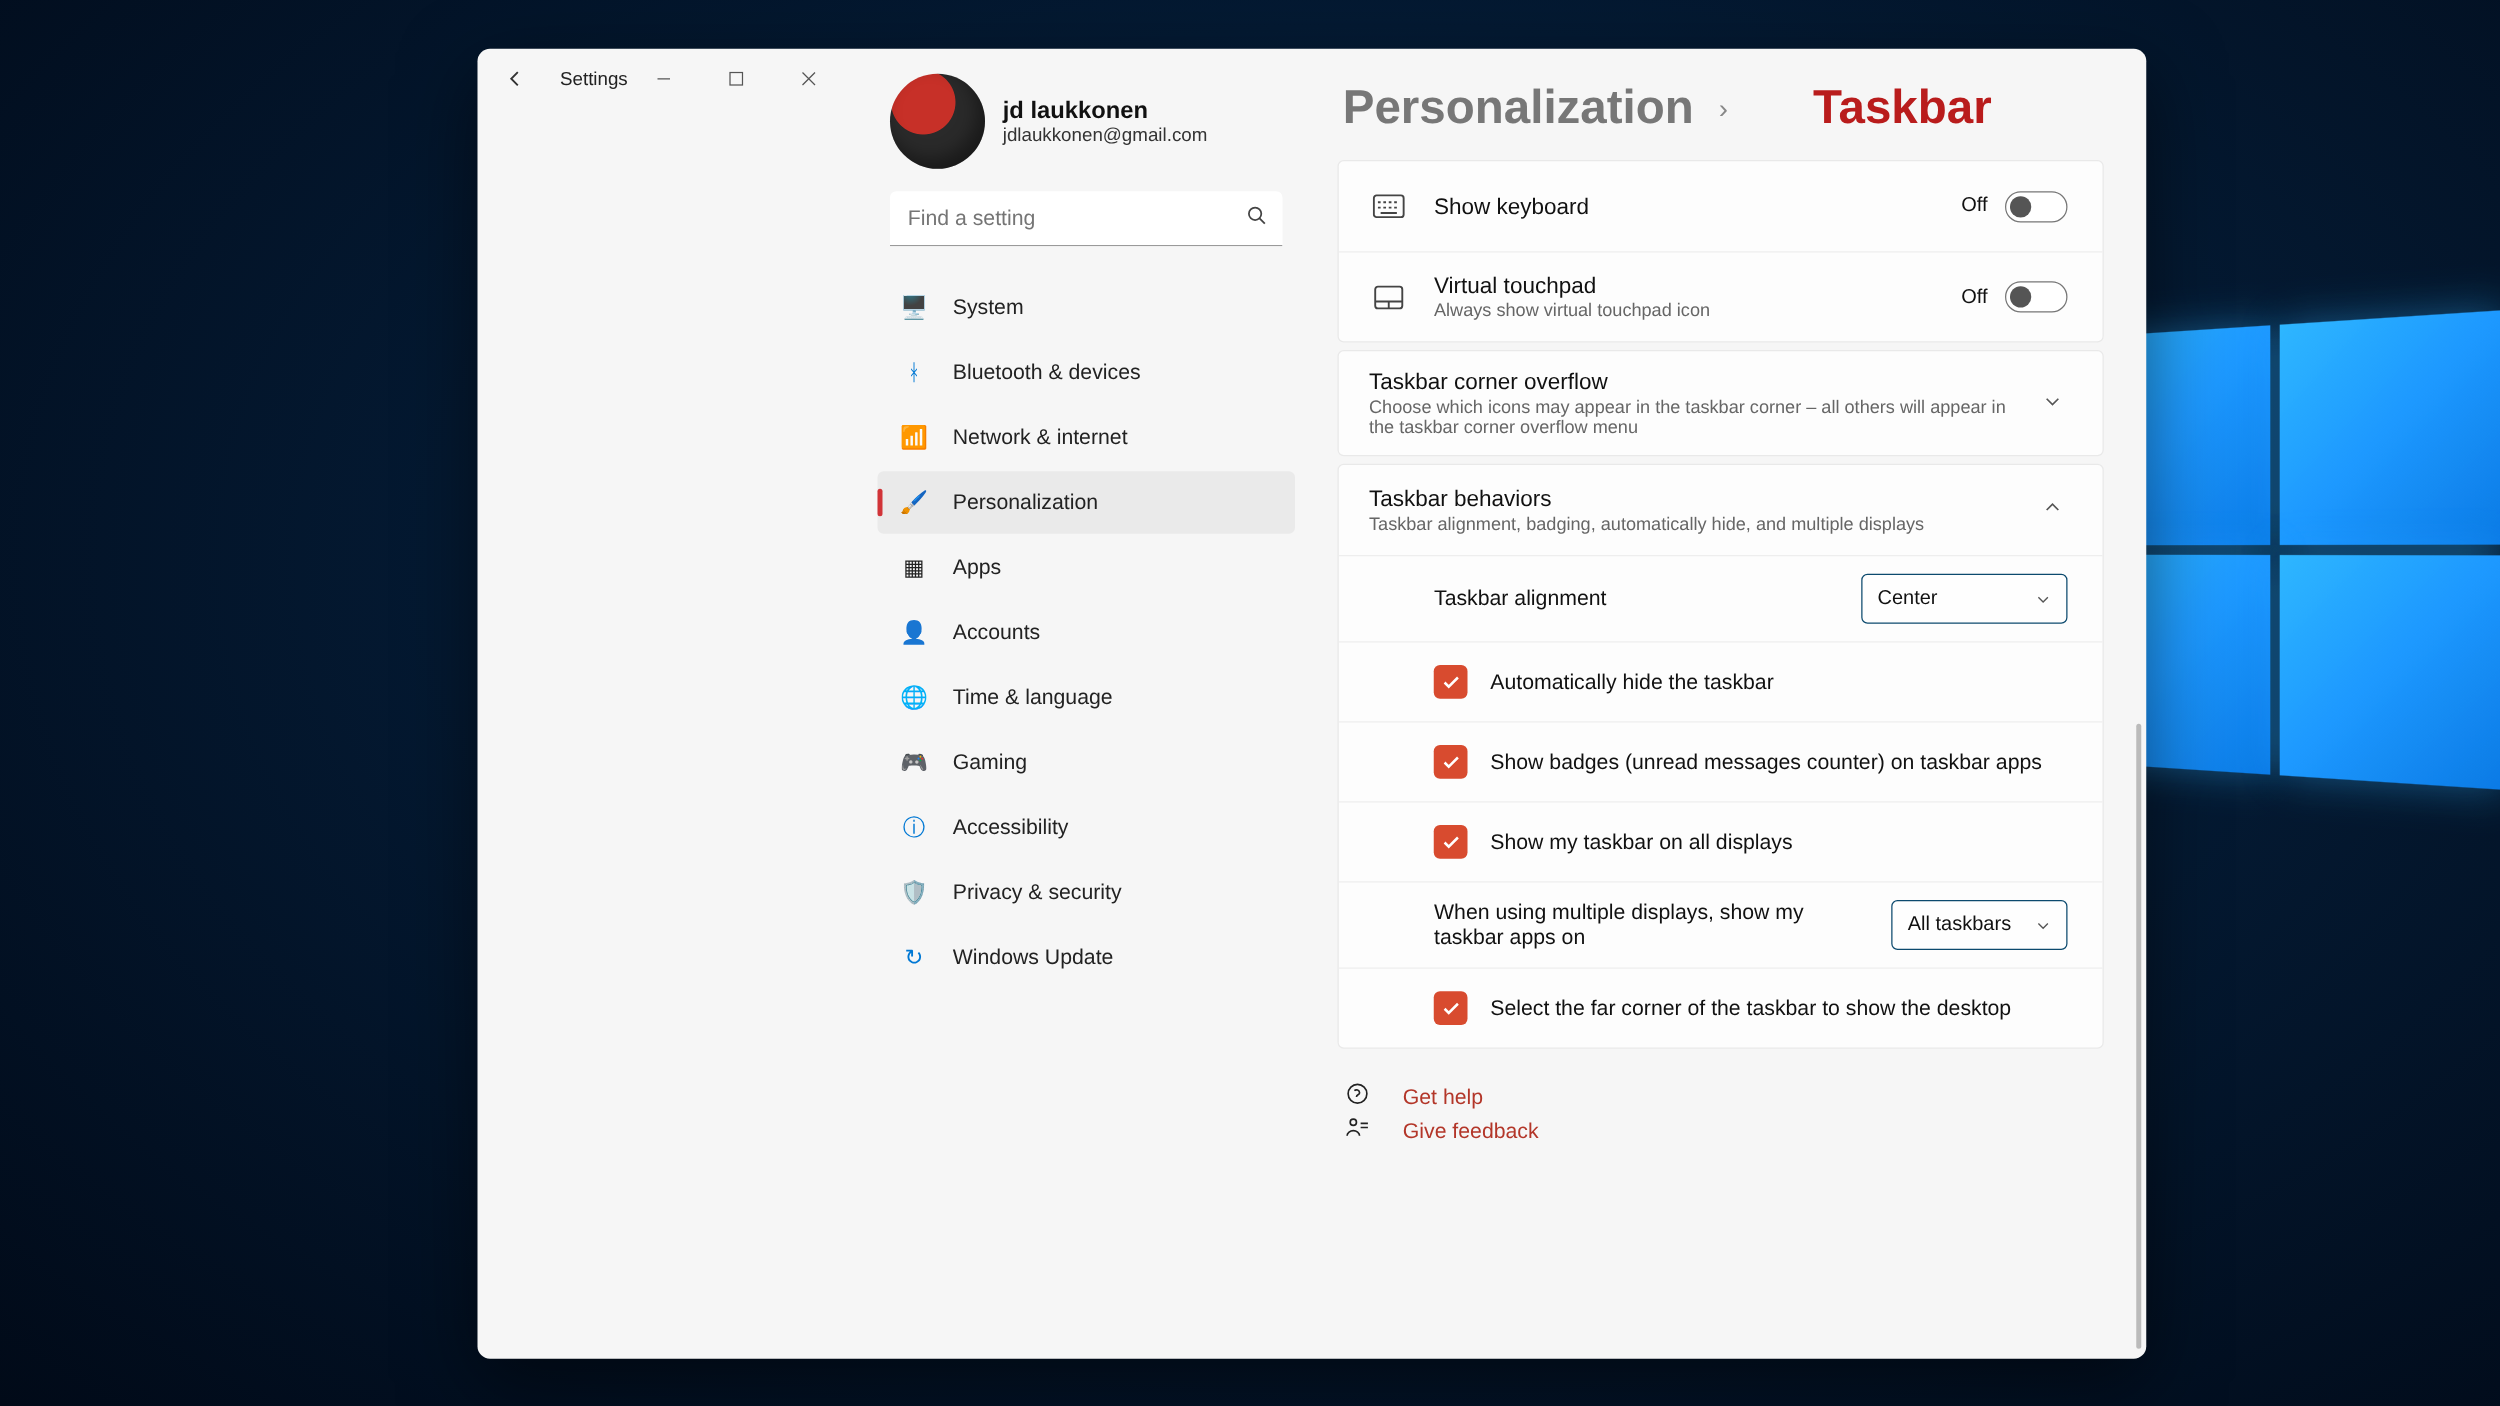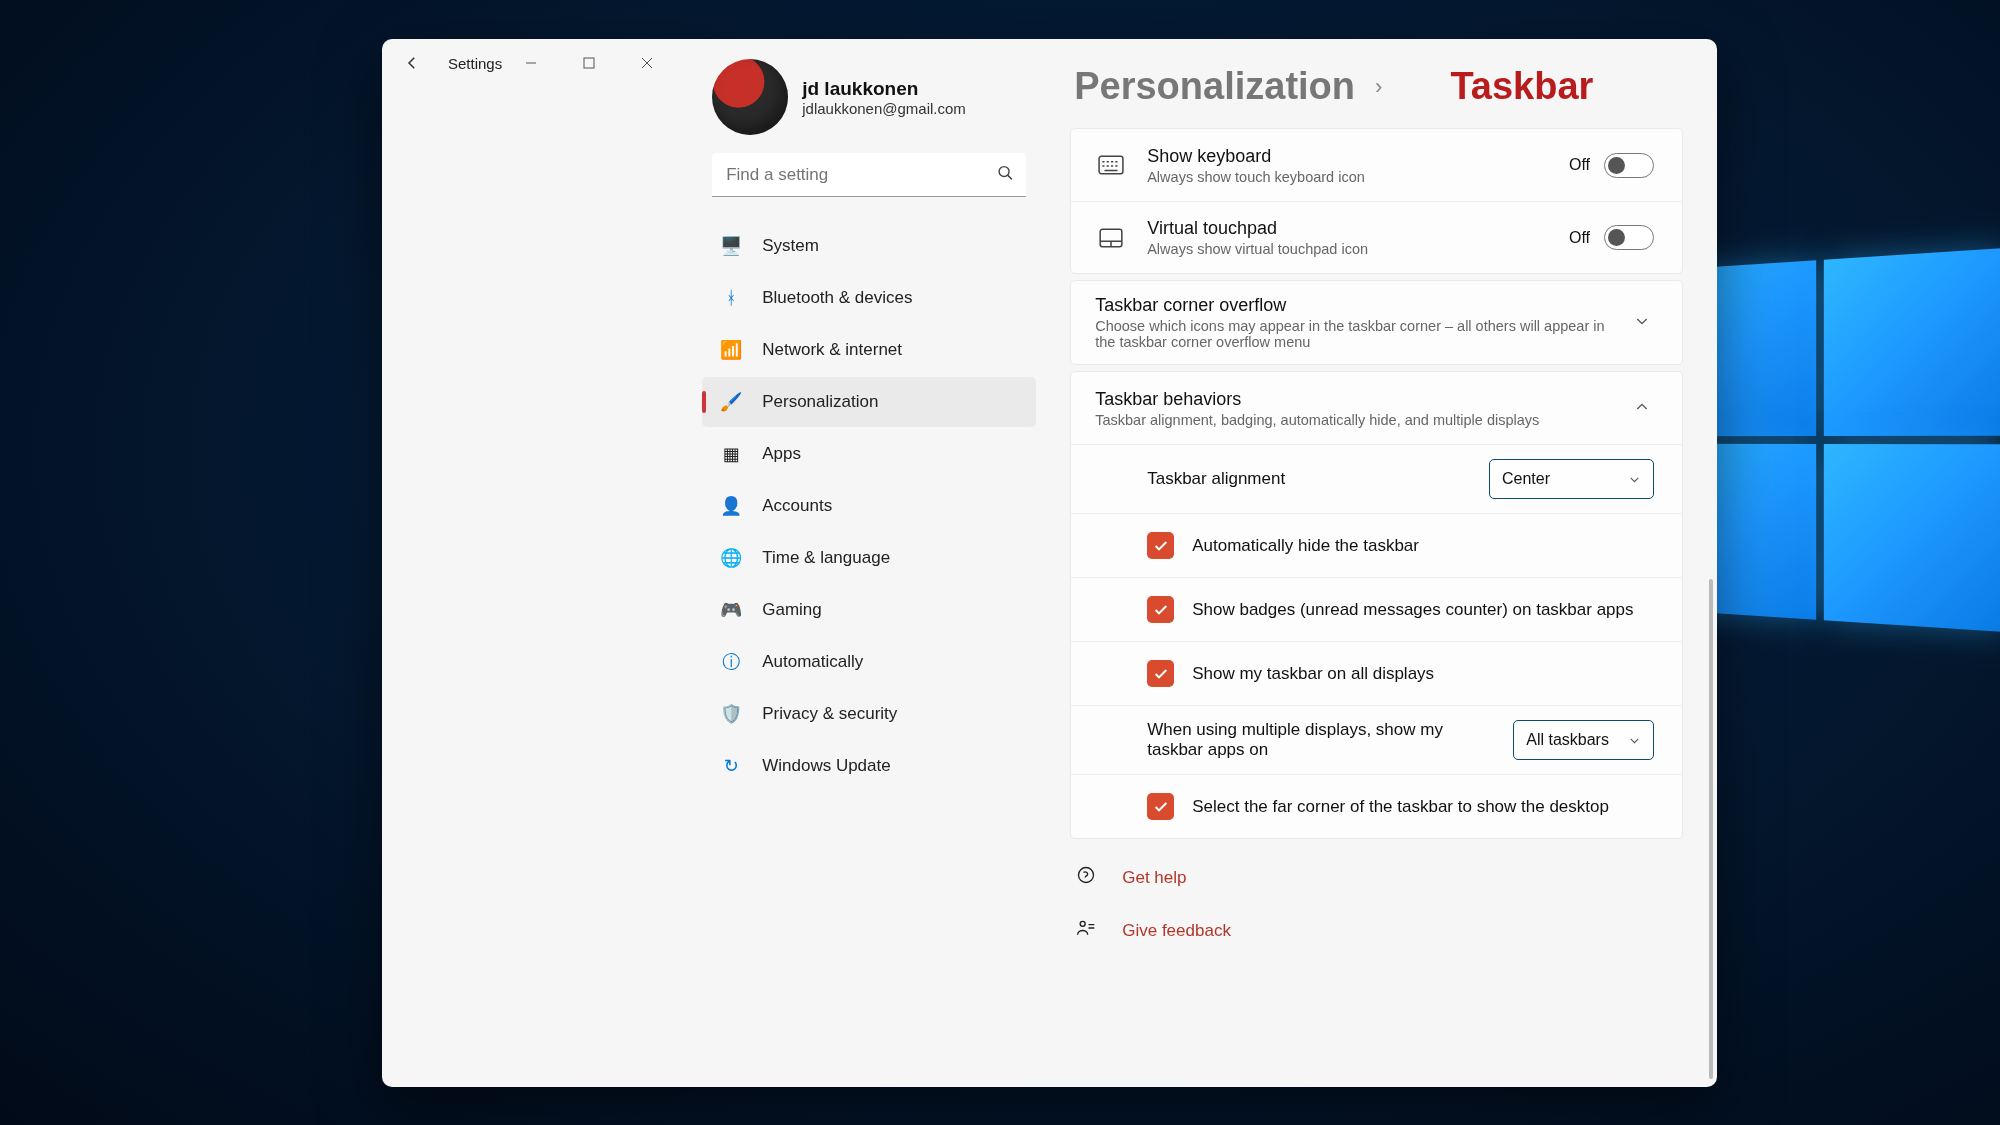--- a/index.html
+++ b/index.html
@@ -103,21 +103,21 @@
   border-top:1px solid #eee; min-height:64px; gap:18px; font-size:17px; color:#111;
 }
 .behaviors .brow.first-align { padding-left:76px; }
 .checkbox { width:27px; height:27px; border-radius:5px; background:#d84b2f; display:flex; align-items:center; justify-content:center; flex-shrink:0; }
 .checkbox svg { stroke:#fff; }
 .dropdown {
   margin-left:auto; width:165px; height:40px; border:1px solid #0c4a6e;
   border-radius:5px; background:#fefefe; display:flex; align-items:center;
   padding:0 12px; font-size:16px; color:#111; justify-content:space-between;
 }
-.help-links { padding: 20px 0 0 6px; display:flex; flex-direction:column; gap:28px; }
+.help-links { padding: 20px 0 0 6px; display:flex; flex-direction:column; gap:2px; }
 .help-links .hl { display:flex; align-items:center; gap:24px; font-size:17px; }
 .help-links .hl .hicon { width:22px; color:#222; }
 .help-links .hl .htext { color:#b33629; }
 </style>
 </head>
 <body>
 
 <div class="win-logo">
   <div></div>
     <div></div>
@@ -198,21 +198,21 @@
         <div class="nav-item">
             <span class="nav-icon">🌐</span>
             <span>Time &amp; language</span>
           </div>
         <div class="nav-item">
             <span class="nav-icon">🎮</span>
             <span>Gaming</span>
           </div>
         <div class="nav-item">
             <span class="nav-icon" style="color:#0078d4">ⓘ</span>
-            <span>Automatically</span>
+            <span>Accessibility</span>
           </div>
         <div class="nav-item">
             <span class="nav-icon">🛡️</span>
             <span>Privacy &amp; security</span>
           </div>
         <div class="nav-item">
             <span class="nav-icon" style="color:#0078d4">↻</span>
             <span>Windows Update</span>
           </div>
       </div>
@@ -229,21 +229,20 @@
       <div class="card">
         <div class="row">
           <div class="ricon">
               <svg width="26" height="20" viewBox="0 0 24 18" fill="none" stroke="#444" stroke-width="1.4">
                 <rect x="1" y="1" width="22" height="16" rx="2"></rect>
                 <path d="M4 6h2M8 6h2M12 6h2M16 6h2M4 10h2M8 10h2M12 10h2M16 10h2M6 14h12"></path>
               </svg>
             </div>
           <div class="rtext">
             <div class="rtitle">Show keyboard</div>
-            <div class="rdesc">Always show touch keyboard icon</div>
           </div>
           <div class="toggle-wrap">
             <span class="toggle-label">Off</span>
             <div class="toggle">
                 <div class="knob"></div>
               </div>
           </div>
         </div>
         <div class="row divided">
           <div class="ricon">

